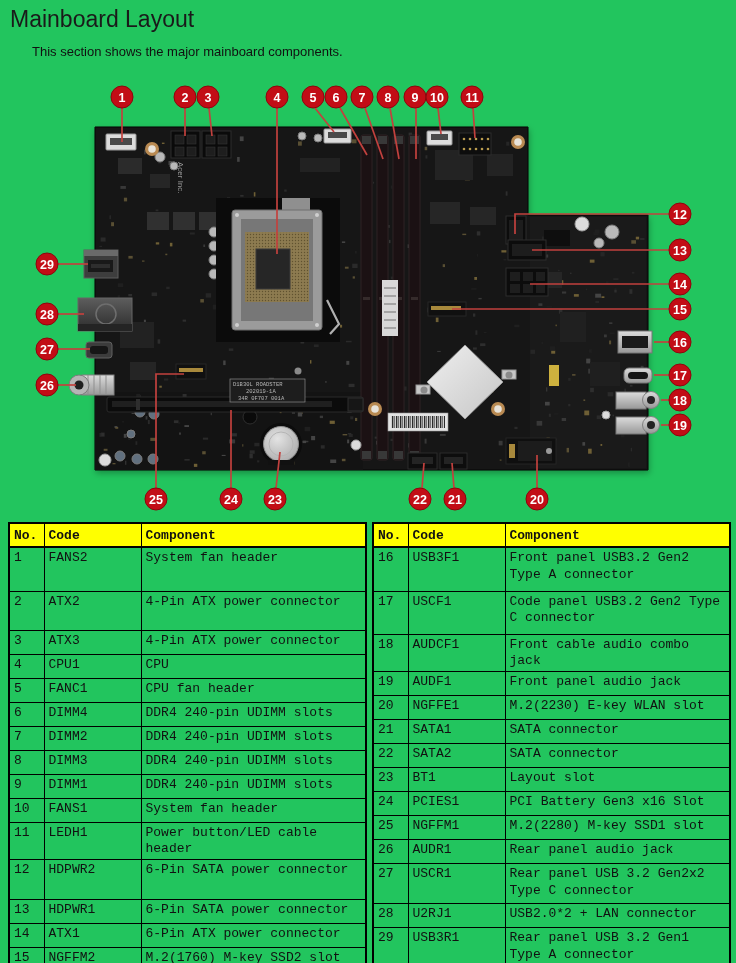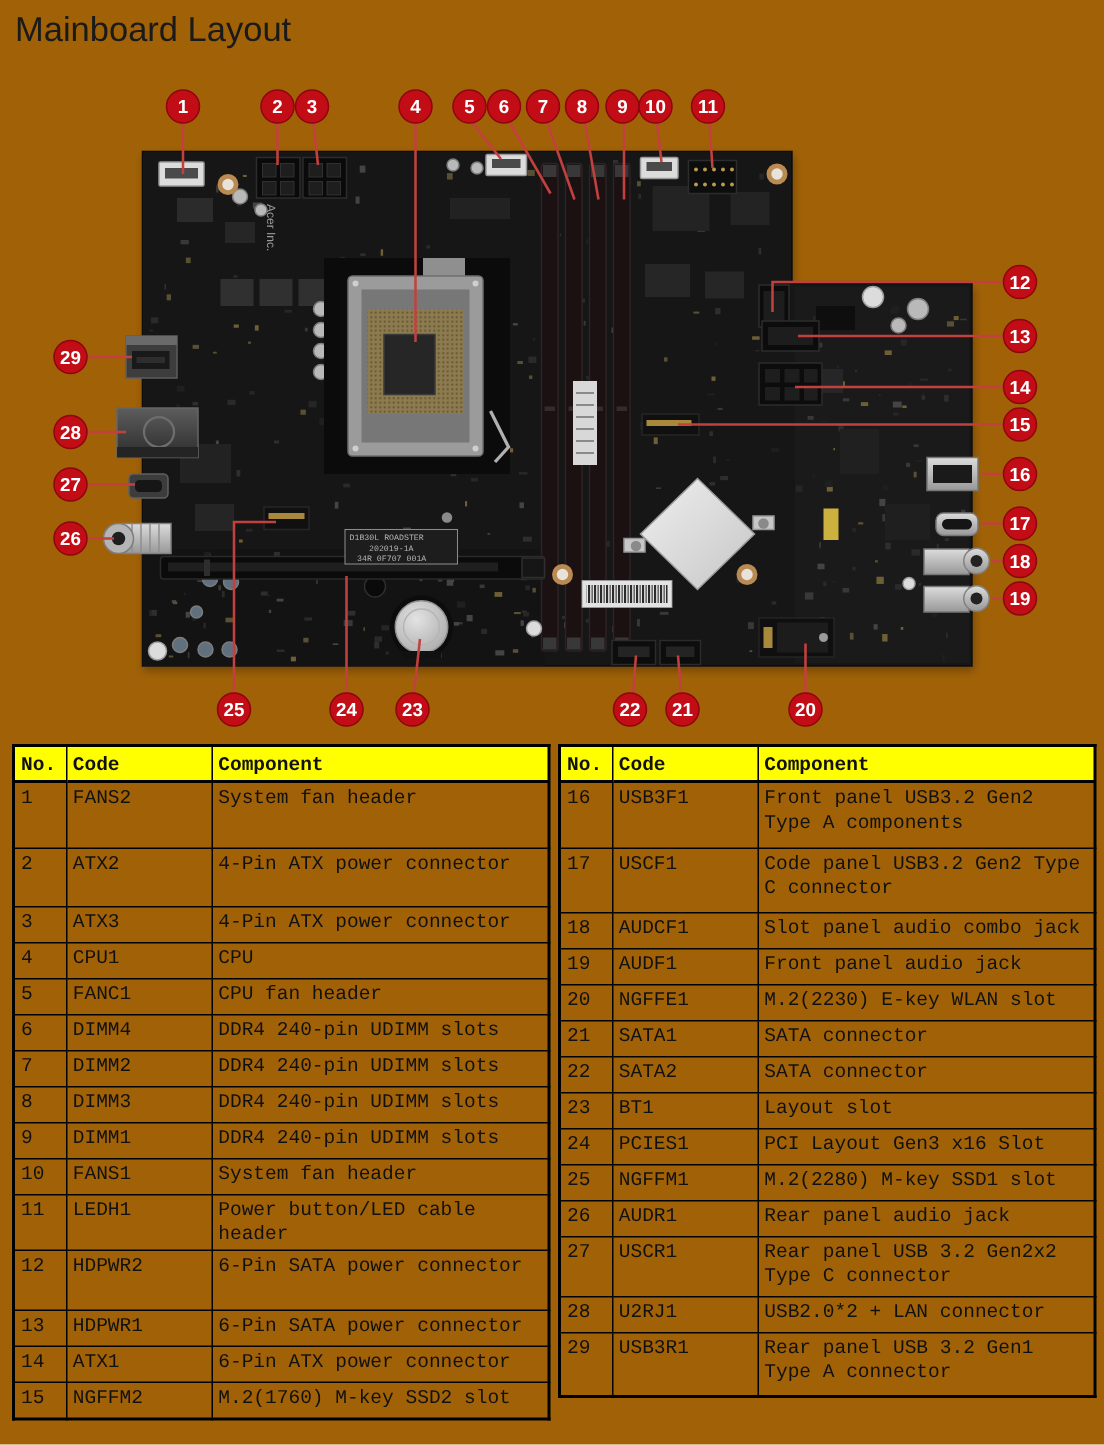--- a/index.html
+++ b/index.html
@@ -1,36 +1,37 @@
 <!DOCTYPE html>
 <html style="--header-bg: #ffff00;"><head>
 <meta charset="utf-8">
 <style>
   html,body{margin:0;padding:0;background:#ffffff;}
-  .page{position:relative;width:736px;height:963px;background:#a16207;overflow:hidden;
+  .page{position:relative;width:736px;height:963px;background:#22c55e;overflow:hidden;
         font-family:"Liberation Sans",sans-serif;color:#111;}
   h1.title{margin:6px 0 0 10px;font-size:23px;font-weight:400;color:#1a1a1a;letter-spacing:0;}
   p.subtitle{margin:11px 0 0 32px;font-size:13px;color:#111;}
   .figure{margin-top:3px;}
   svg{display:block;}
   .tables{display:flex;gap:5px;margin:0 4px 0 8px;align-items:flex-start;font-family:Liberation Mono, monospace;}
   table{border-collapse:collapse;table-layout:fixed;width:357px;font-size:13px;}
   th{background:var(--header-bg,#ffff00);text-align:left;font-weight:bold;
      border:1px solid #000;border-bottom:2.5px solid #000;padding:2px 3px 2px 4px;height:18px;}
   td{border:1px solid #000;vertical-align:top;padding:2px 3px 1px 4px;line-height:1.3;
      overflow:hidden;}
   table{border:2px solid #000;}
   col.c-no{width:35px;}  col.c-code{width:97px;} col.c-comp{width:225px;}
 </style>
 </head>
 <body>
 
 <div class="page">
 
   <h1 class="title">Mainboard Layout</h1>
+  <p class="subtitle">This section shows the major mainboard components.</p>
 
   <div class="figure">
   <svg id="board-svg" width="736" height="460" viewBox="0 0 736 460">
     <defs>
       <linearGradient id="metal" x1="0" y1="0" x2="0" y2="1">
         <stop offset="0" stop-color="#dcdcdc"></stop>
             <stop offset="1" stop-color="#989898"></stop>
       </linearGradient>
       <linearGradient id="metalDark" x1="0" y1="0" x2="0" y2="1">
         <stop offset="0" stop-color="#5d5d5d"></stop>
@@ -879,31 +880,31 @@
           <tr>
             <th>No.</th>
             <th>Code</th>
             <th>Component</th>
           </tr>
         </thead>
       <tbody>
           <tr style="height: 44px;">
             <td>16</td>
             <td>USB3F1</td>
-            <td>Front panel USB3.2 Gen2 Type A components</td>
+            <td>Front panel USB3.2 Gen2 Type A connector</td>
           </tr>
           <tr style="height: 43px;">
             <td>17</td>
             <td>USCF1</td>
             <td>Code panel USB3.2 Gen2 Type C connector</td>
           </tr>
           <tr style="height: 24px;">
             <td>18</td>
             <td>AUDCF1</td>
-            <td>Slot panel audio combo jack</td>
+            <td>Front cable audio combo jack</td>
           </tr>
           <tr style="height: 24px;">
             <td>19</td>
             <td>AUDF1</td>
             <td>Front panel audio jack</td>
           </tr>
           <tr style="height: 24px;">
             <td>20</td>
             <td>NGFFE1</td>
             <td>M.2(2230) E-key WLAN slot</td>
@@ -919,21 +920,21 @@
             <td>SATA connector</td>
           </tr>
           <tr style="height: 24px;">
             <td>23</td>
             <td>BT1</td>
             <td>Layout slot</td>
           </tr>
           <tr style="height: 24px;">
             <td>24</td>
             <td>PCIES1</td>
-            <td>PCI Layout Gen3 x16 Slot</td>
+            <td>PCI Battery Gen3 x16 Slot</td>
           </tr>
           <tr style="height: 24px;">
             <td>25</td>
             <td>NGFFM1</td>
             <td>M.2(2280) M-key SSD1 slot</td>
           </tr>
           <tr style="height: 24px;">
             <td>26</td>
             <td>AUDR1</td>
             <td>Rear panel audio jack</td>

